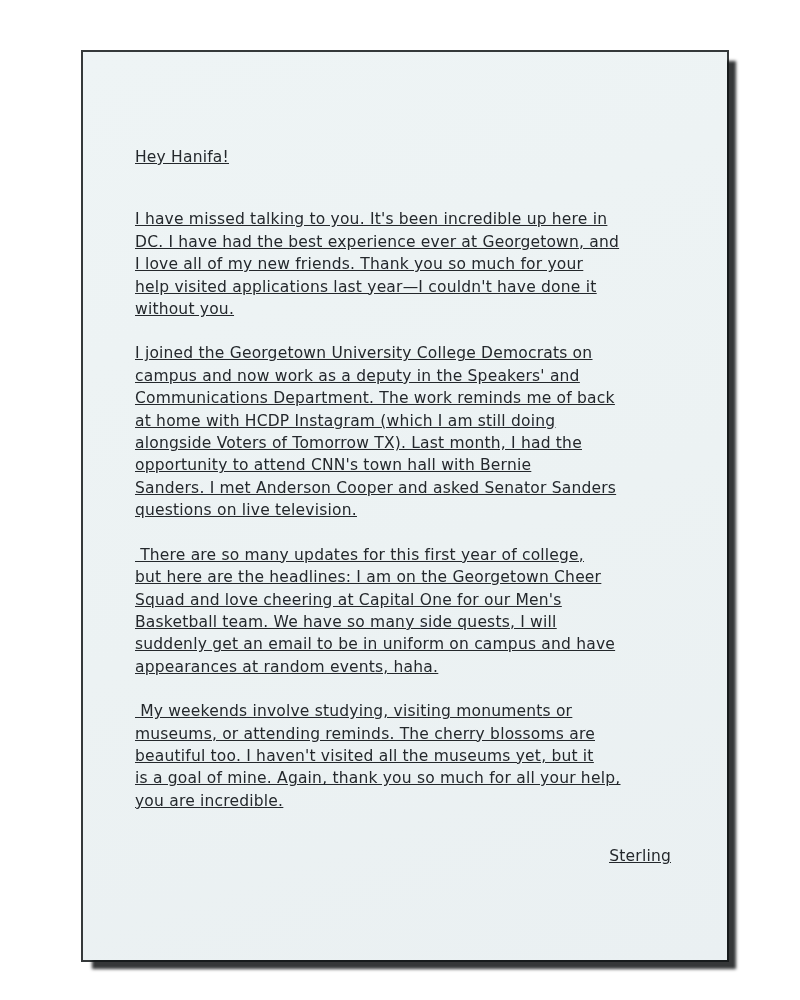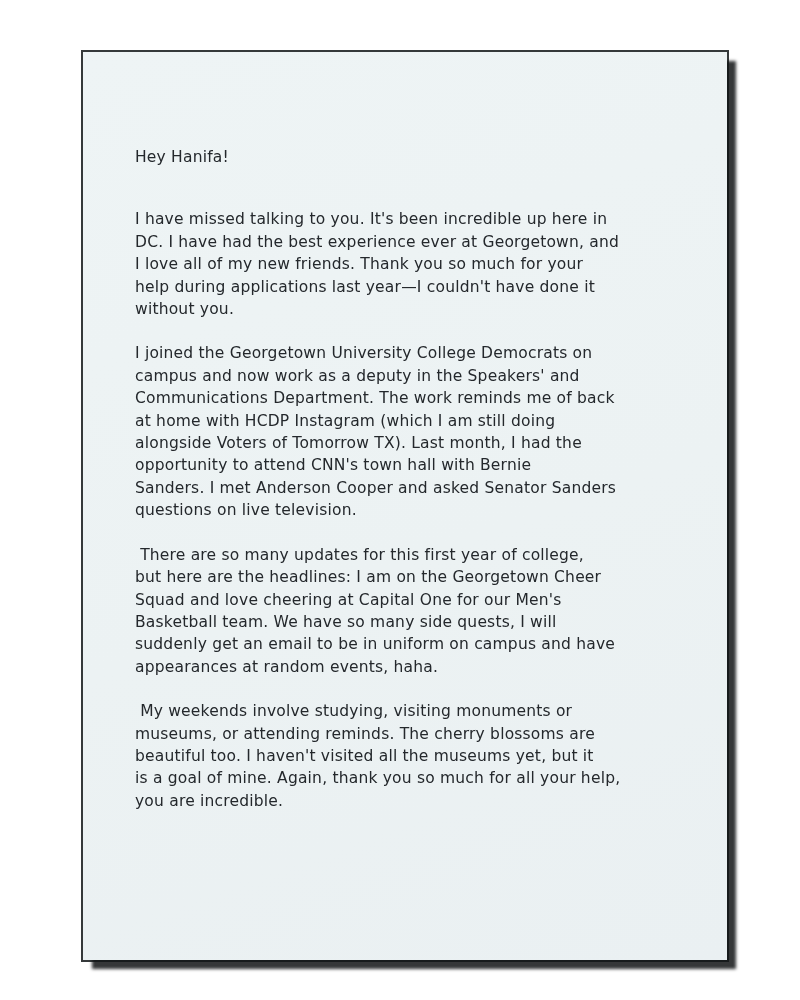--- a/index.html
+++ b/index.html
@@ -1,15 +1,15 @@
 <!DOCTYPE html>
 <html><head>
 <meta charset="utf-8">
 <style>
-  * { margin: 0; padding: 0; box-sizing: border-box; }
+  * { margin: 0; padding: 0; box-sizing: border-box; text-decoration: underline; }
   html, body {
     width: 800px;
     height: 1000px;
     background: #ffffff;
     font-family: "DejaVu Sans", "Liberation Sans", sans-serif;
     overflow: hidden;
   }
   .stage {
     position: relative;
     width: 800px;
@@ -58,21 +58,21 @@
 
 <div class="stage">
   <div class="paper">
     <div class="letter-body">
 
       <div class="greeting">Hey Hanifa!</div>
 
       <div class="para">I have missed talking to you. It's been incredible up here in
 DC. I have had the best experience ever at Georgetown, and
 I love all of my new friends. Thank you so much for your
-help during applications last year—I couldn't have done it
+help visited applications last year—I couldn't have done it
 without you.</div>
 
       <div class="para">I joined the Georgetown University College Democrats on
 campus and now work as a deputy in the Speakers' and
 Communications Department. The work reminds me of back
 at home with HCDP Instagram (which I am still doing
 alongside Voters of Tomorrow TX). Last month, I had the
 opportunity to attend CNN's town hall with Bernie
 Sanders. I met Anderson Cooper and asked Senator Sanders
 questions on live television.</div>
@@ -84,17 +84,18 @@
 suddenly get an email to be in uniform on campus and have
 appearances at random events, haha.</div>
 
       <div class="para"> My weekends involve studying, visiting monuments or
 museums, or attending reminds. The cherry blossoms are
 beautiful too. I haven't visited all the museums yet, but it
 is a goal of mine. Again, thank you so much for all your help,
 you are incredible.</div>
 
       <div class="closing">
+        <div class="signature">Sterling</div>
       </div>
 
     </div>
   </div>
 </div>
 
 </body></html>

